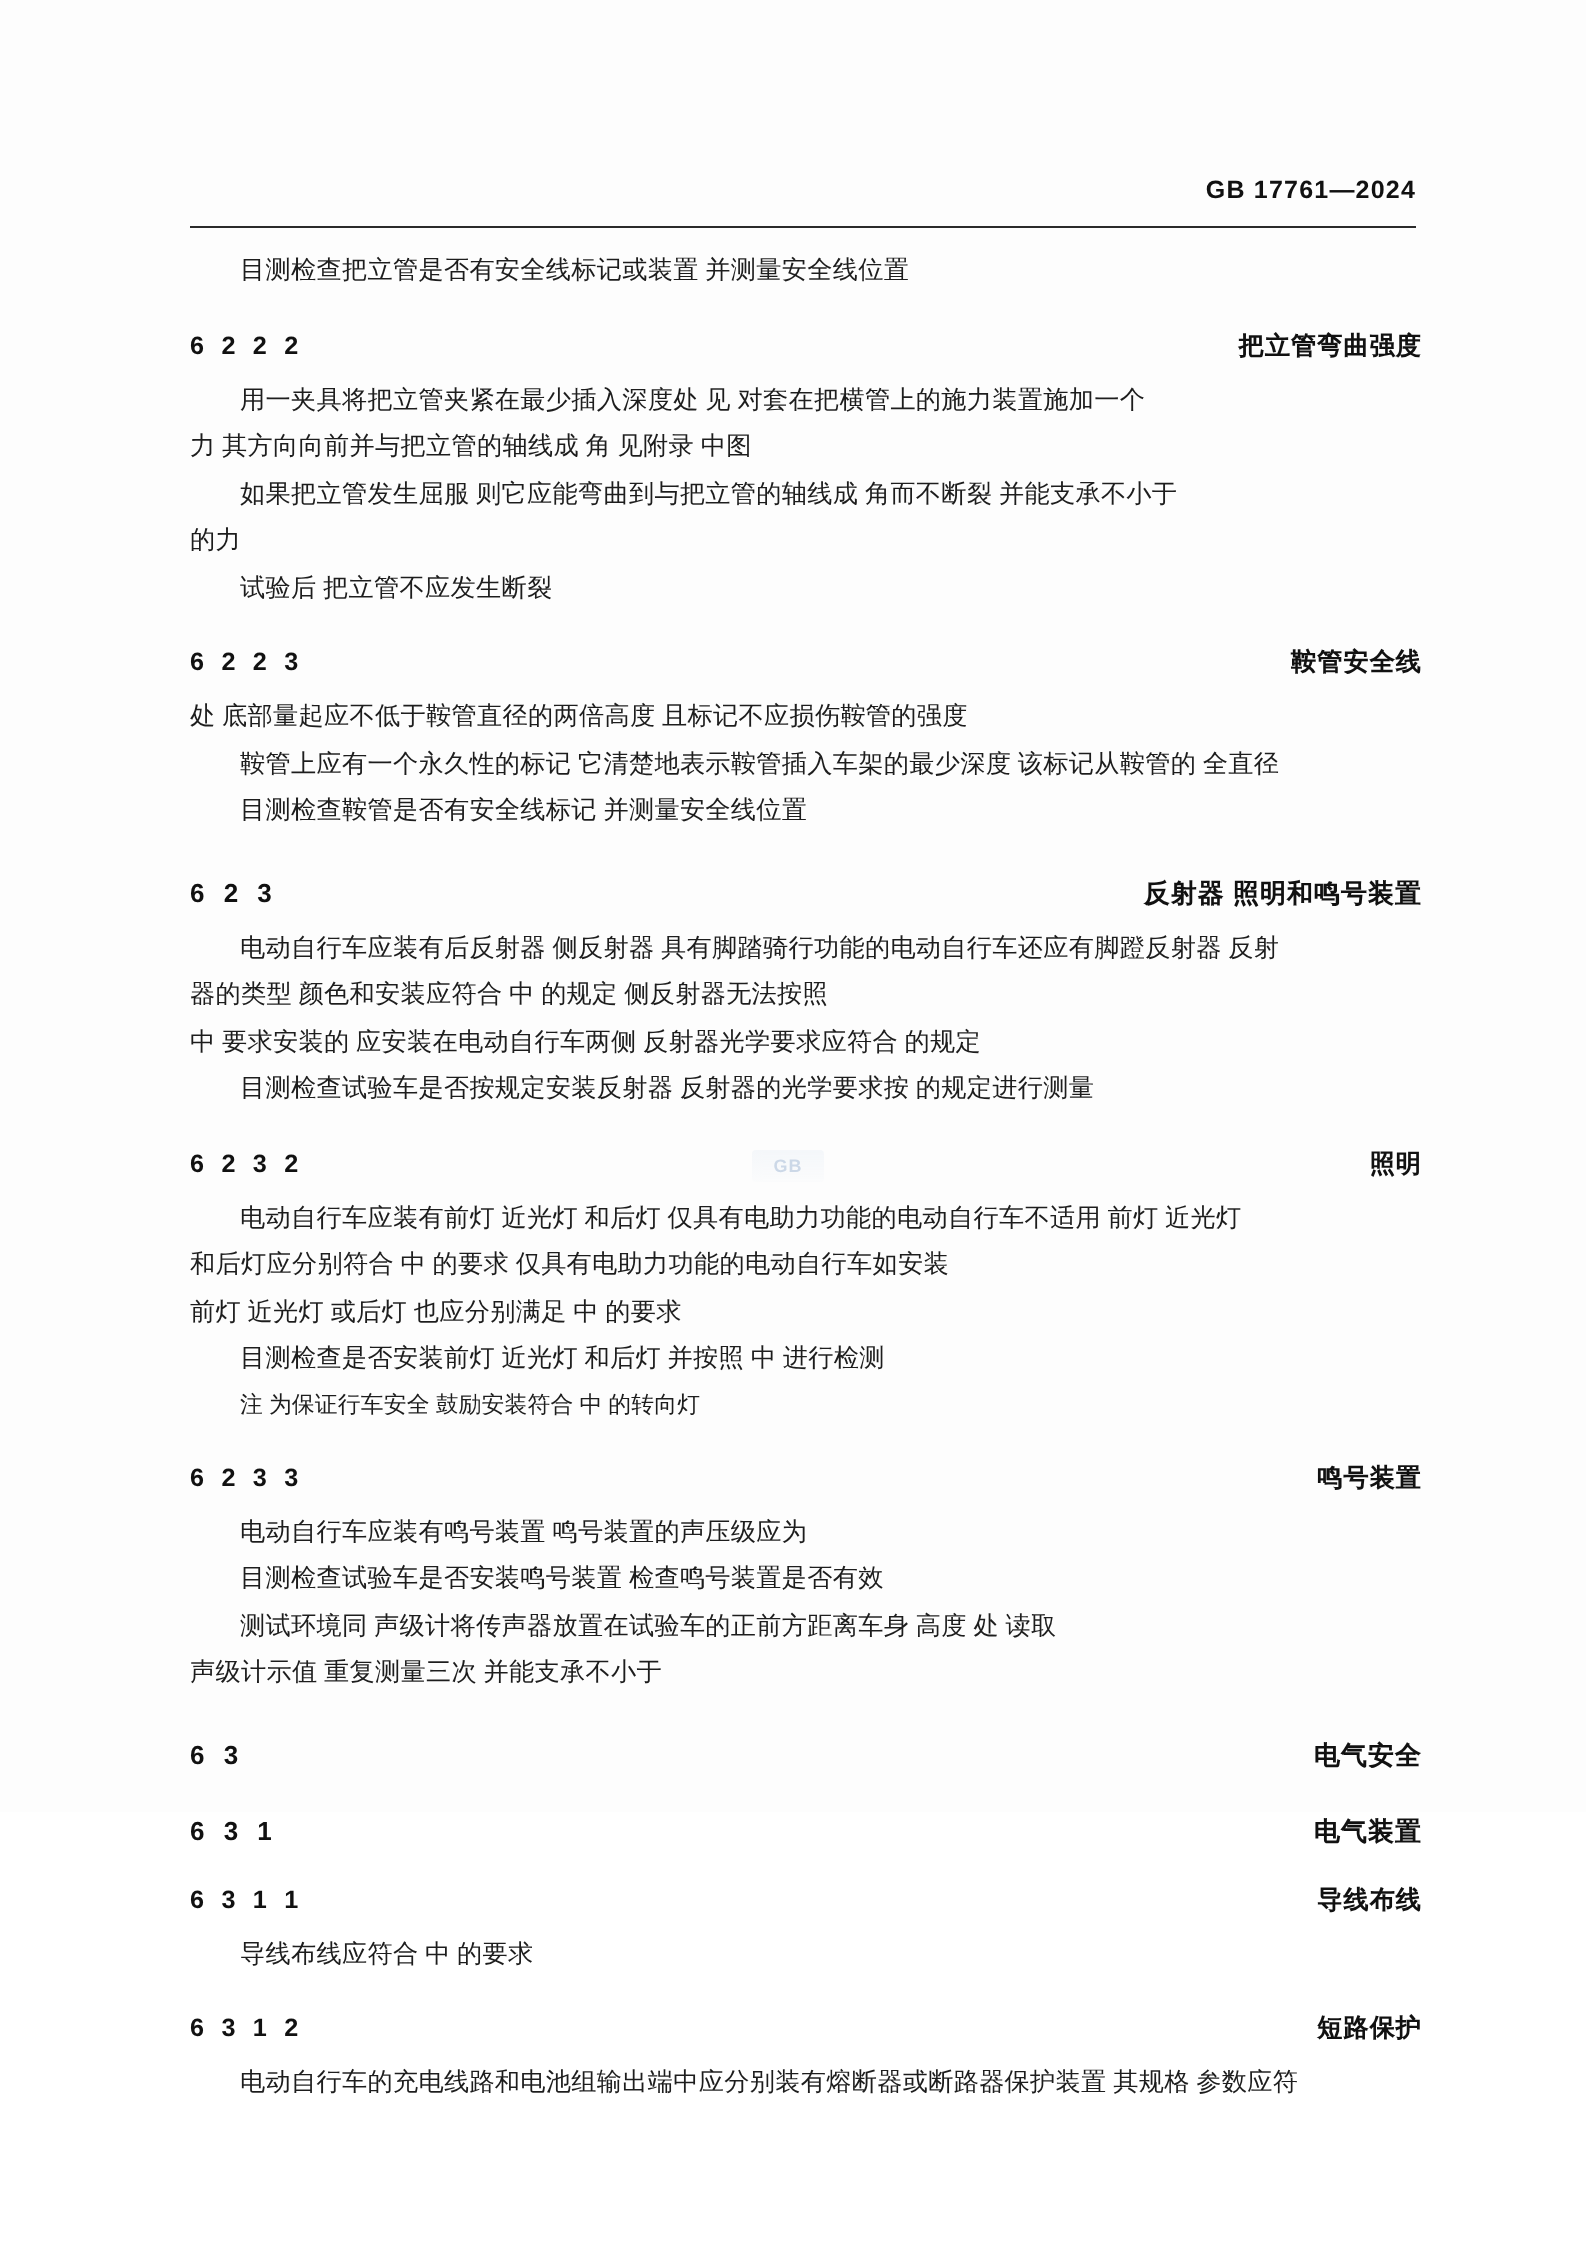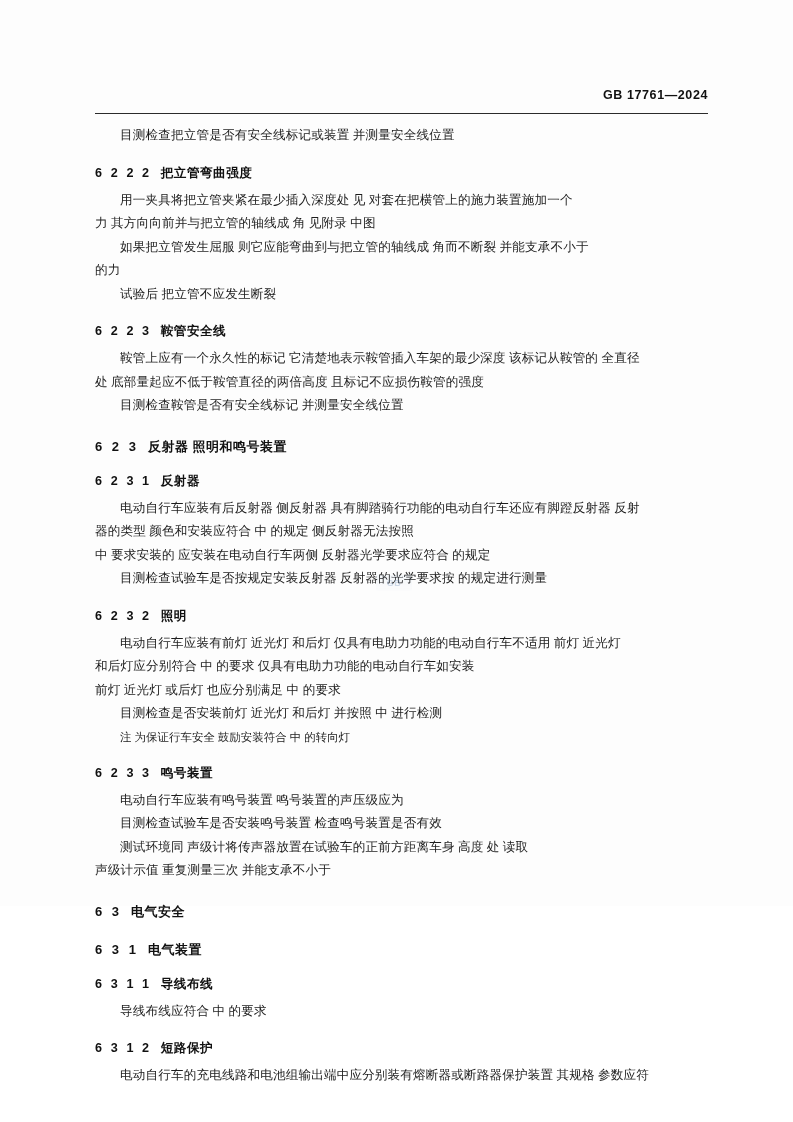--- a/index.html
+++ b/index.html
@@ -53,20 +53,21 @@
   .clause {
     display: flex;
     align-items: baseline;
     font-family: "Liberation Sans", "DejaVu Sans", sans-serif;
     font-weight: bold;
     font-size: 12.6px;
     color: #111;
     margin-top: 17px;
     margin-bottom: 7px;
     letter-spacing: 0px;
+    justify-content: space-between;
   }
   .clause .num {
     letter-spacing: 2.6px;
     margin-right: 9px;
     white-space: nowrap;
   }
   .clause .ttl {
     letter-spacing: 0.5px;
     white-space: nowrap;
   }
@@ -136,30 +137,26 @@
       </div>
       <p class="para indent">用一夹具将把立管夹紧在最少插入深度处  见              对套在把横管上的施力装置施加一个</p>
       <p class="para noindent">力  其方向向前并与把立管的轴线成     角  见附录   中图</p>
       <p class="para indent">如果把立管发生屈服  则它应能弯曲到与把立管的轴线成     角而不断裂  并能支承不小于</p>
       <p class="para noindent">的力</p>
       <p class="para indent">试验后  把立管不应发生断裂</p>
       <div class="clause">
         <span class="num">6 2 2 3</span>
         <span class="ttl">鞍管安全线</span>
       </div>
+      <p class="para noindent">处  底部量起应不低于鞍管直径的两倍高度  且标记不应损伤鞍管的强度</p>
       <p class="para indent">鞍管上应有一个永久性的标记  它清楚地表示鞍管插入车架的最少深度   该标记从鞍管的  全直径</p>
-      <p class="para noindent">处  底部量起应不低于鞍管直径的两倍高度  且标记不应损伤鞍管的强度</p>
       <p class="para indent">目测检查鞍管是否有安全线标记  并测量安全线位置</p>
       <div class="clause lvl2">
         <span class="num">6 2 3</span>
         <span class="ttl">反射器  照明和鸣号装置</span>
-      </div>
-      <div class="clause">
-        <span class="num">6 2 3 1</span>
-        <span class="ttl">反射器</span>
       </div>
       <p class="para indent">电动自行车应装有后反射器  侧反射器  具有脚踏骑行功能的电动自行车还应有脚蹬反射器   反射</p>
       <p class="para noindent">器的类型  颜色和安装应符合                中           的规定  侧反射器无法按照</p>
       <p class="para noindent">中        要求安装的  应安装在电动自行车两侧   反射器光学要求应符合                       的规定</p>
       <p class="para indent">目测检查试验车是否按规定安装反射器   反射器的光学要求按                  的规定进行测量</p>
       <div class="clause">
         <span class="num">6 2 3 2</span>
         <span class="ttl">照明</span>
       </div>
       <p class="para indent">电动自行车应装有前灯  近光灯  和后灯  仅具有电助力功能的电动自行车不适用   前灯  近光灯</p>

